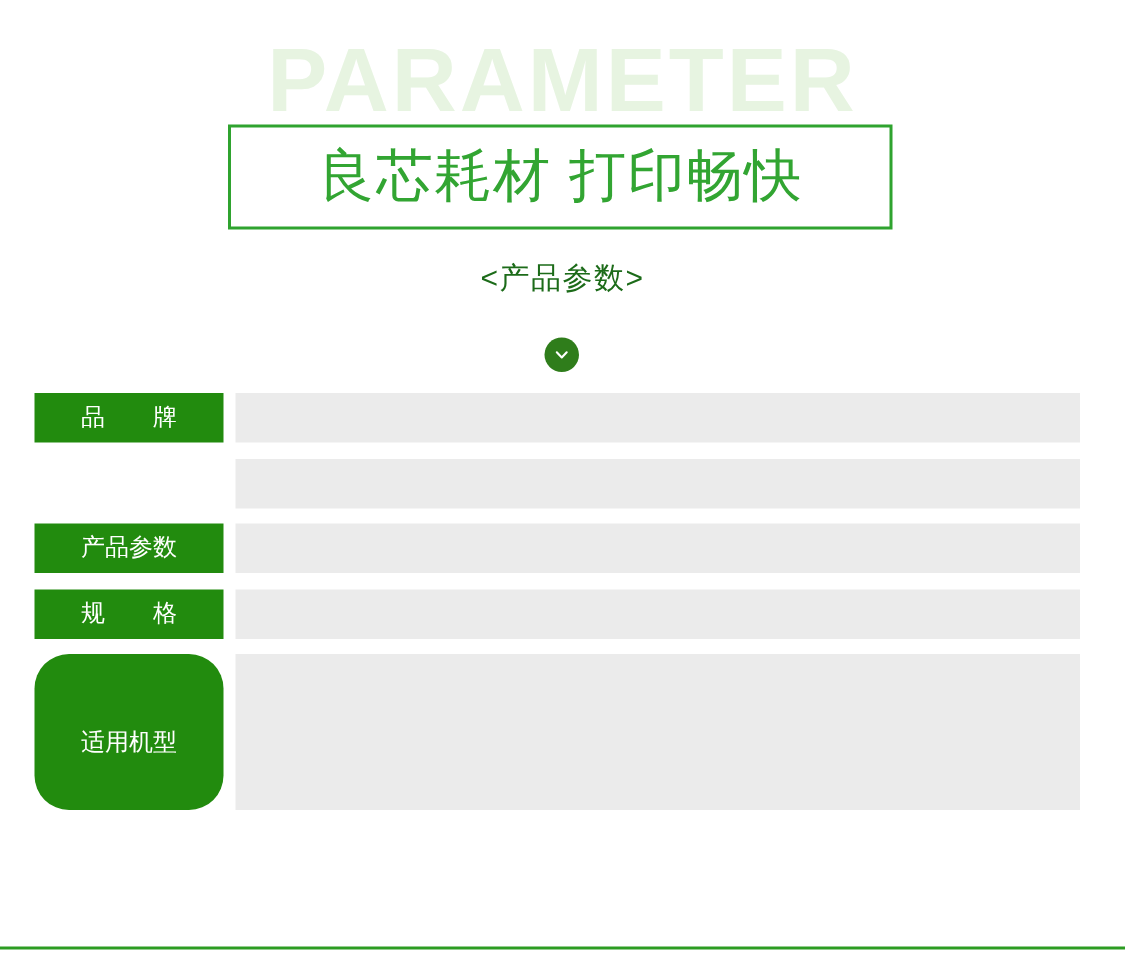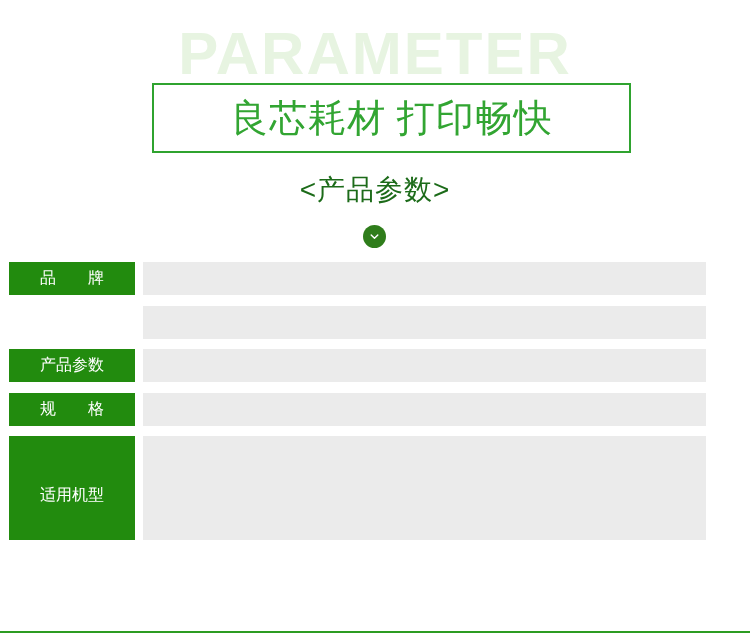--- a/index.html
+++ b/index.html
@@ -38,46 +38,45 @@
     line-height: 1;
     color: #e7f4e1;
     user-select: none;
     white-space: nowrap;
   }
 
   #title-box {
     position: absolute;
     left: 152px;
     top: 83px;
-    width: 479px;
+    width: 443px;
     height: 70px;
     box-sizing: border-box;
     border: 2px solid #2fa32f;
     background: transparent;
     display: flex;
     align-items: center;
     justify-content: center;
-    font-family: Liberation Serif, serif;
   }
 
   #title-text {
     font-size: 38px;
     line-height: 1;
     color: #32a532;
     letter-spacing: 1px;
     white-space: nowrap;
   }
 
   #subtitle {
     position: absolute;
     left: 0;
     top: 176px;
     width: 750px;
     text-align: center;
-    font-size: 28px;
+    font-size: 20px;
     line-height: 1;
     color: #1c6b19;
     letter-spacing: 1px;
   }
 
   #chevron-badge {
     position: absolute;
     left: 363px;
     top: 225px;
     width: 23px;
@@ -89,20 +88,21 @@
     justify-content: center;
   }
   #chevron-badge svg { display: block; }
 
   
   #spec-table {
     position: absolute;
     left: 0;
     top: 262px;
     width: 716px;
+    padding-left: 14px;
   }
 
   .spec-row {
     position: relative;
     height: 33px;
     margin-bottom: 10.5px;
   }
   .spec-row.tall { height: 104px; }
 
   .spec-label {
@@ -116,20 +116,21 @@
     font-size: 16px;
     display: flex;
     align-items: center;
     justify-content: center;
     letter-spacing: 0;
     box-sizing: border-box;
   }
   .spec-row.tall .spec-label {
     align-items: center;
     padding-top: 14px;
+    border-radius: 23px;
   }
 
   .spec-value {
     position: absolute;
     left: 143px;
     top: 0;
     right: 10px;
     height: 100%;
     background: #ebebeb;
     box-sizing: border-box;

